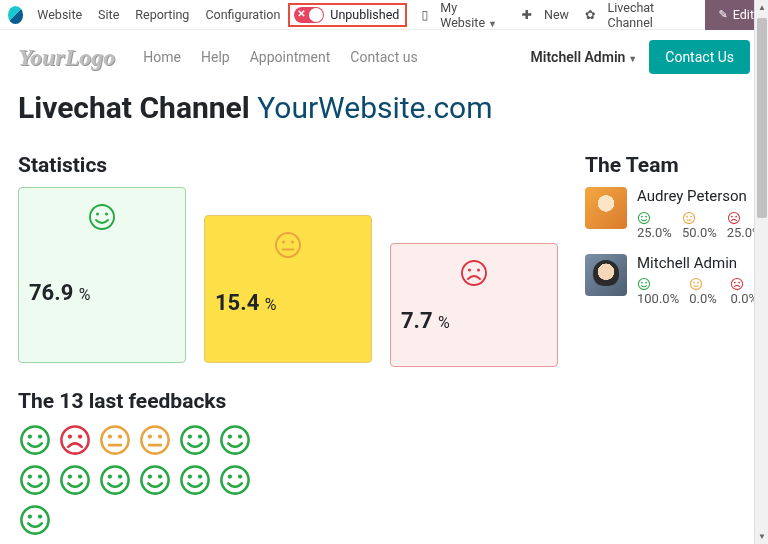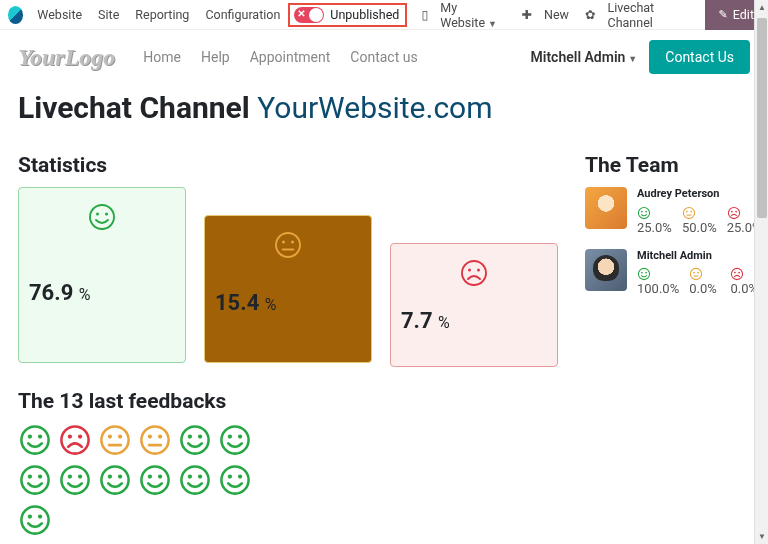--- a/index.html
+++ b/index.html
@@ -29,35 +29,35 @@
 .content { padding: 0 18px; }
 h1 { font-size: 30px; font-weight: 700; margin: 6px 0 18px; }
 h1 .light { font-weight: 400; color: #0c4a6e; }
 h2 { font-size: 21px; font-weight: 700; margin: 10px 0; }
 .main-row { display: flex; gap: 27px; }
 .stats-col { flex: 1; }
 .team-col { width: 230px; }
 .stat-cards { display: flex; gap: 18px; align-items: flex-start; }
 .stat-card { border: 1px solid; border-radius: 4px; text-align: left; padding: 14px 10px; width: 168px; }
 .stat-happy { background: #eefbf0; border-color: #9cd6a5; height: 176px; }
-.stat-neutral { background: #a16207; border-color: #e8c770; height: 148px; margin-top: 28px; }
+.stat-neutral { background: #fde047; border-color: #e8c770; height: 148px; margin-top: 28px; }
 .stat-sad { background: #fdeeee; border-color: #e89b9b; height: 124px; margin-top: 56px; }
 .stat-card .face { width: 30px; height: 30px; margin: 0 auto 20px; }
 .stat-happy .stat-val { margin-top: 48px; }
 .stat-neutral .stat-val { margin-top: 30px; }
 .stat-sad .stat-val { margin-top: 10px; }
 .stat-val { font-size: 22px; font-weight: 700; }
 .stat-val .pct { font-size: 16px; font-weight: 400; }
 .team-member { display: flex; align-items: flex-start; margin-bottom: 14px; }
 .avatar { width: 42px; height: 42px; border-radius: 4px; margin-right: 10px; flex-shrink: 0; }
 .av1 { background: linear-gradient(135deg, #f4a742 0%, #d97b2e 100%); position: relative; }
 .av1::after { content: ""; position: absolute; left: 8px; top: 6px; width: 26px; height: 26px; background: radial-gradient(circle at 50% 40%, #fce4c4 40%, transparent 41%), radial-gradient(circle at 35% 35%, #333 10%, transparent 11%), radial-gradient(circle at 65% 35%, #333 10%, transparent 11%); border-radius: 50%; }
 .av2 { background: linear-gradient(135deg, #7a8fa6 0%, #4d5e72 100%); position: relative; }
 .av2::after { content: ""; position: absolute; left: 8px; top: 6px; width: 26px; height: 26px; background: radial-gradient(circle at 50% 45%, #f5d7b8 42%, transparent 43%), linear-gradient(#2b2b2b, #2b2b2b); border-radius: 50% 50% 40% 40%; }
-.member-name { font-weight: 700; font-size: 11px; margin-bottom: 4px; }
+.member-name { font-weight: 400; font-size: 15px; margin-bottom: 4px; }
 .member-stats { font-size: 13px; display: flex; gap: 10px; align-items: flex-end; }
 .mini-face { width: 14px; height: 14px; display: inline-block; vertical-align: middle; margin-right: 2px; }
 .ms { color: #555; }
 .feedbacks h2 { margin-top: 22px; }
 .fb-grid { display: flex; flex-wrap: wrap; gap: 6px; width: 260px; margin-top: 6px; }
 .fb { width: 34px; height: 34px; }
 svg { display: block; }
 </style>
 </head>
 <body>

